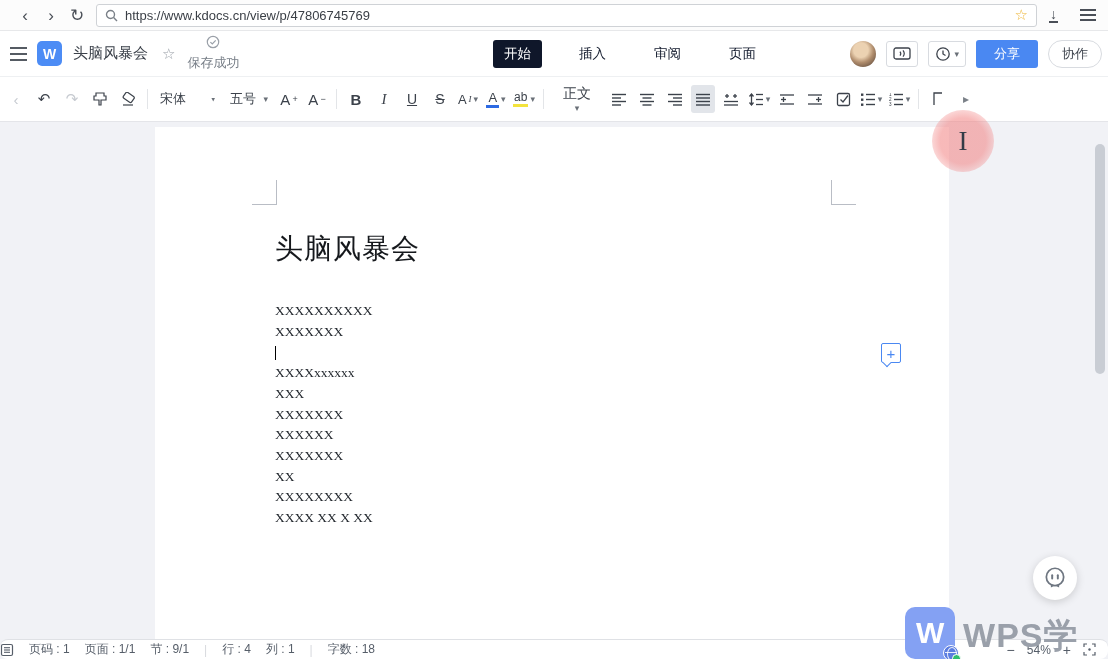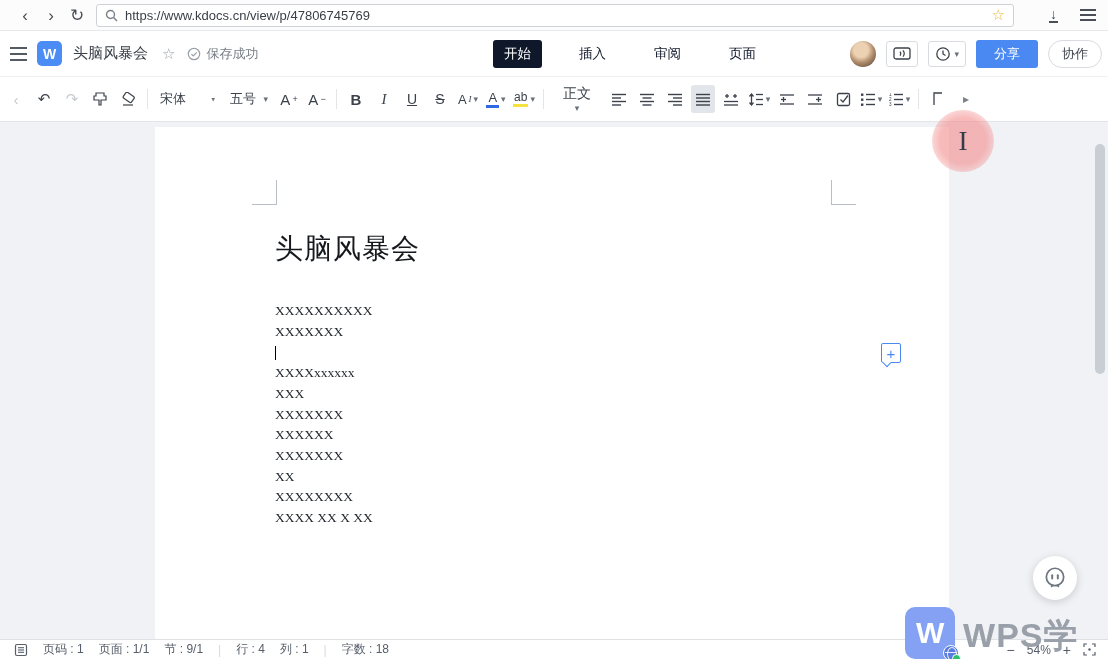--- a/index.html
+++ b/index.html
@@ -1,37 +1,37 @@
 <!DOCTYPE html>
 <html><head>
 <meta charset="utf-8">
 <style>
   * { margin:0; padding:0; box-sizing:border-box; }
   html,body { width:1108px; height:659px; overflow:hidden; font-family:"Liberation Sans",sans-serif; background:#f1f2f6; }
 
   
   .browser-bar { height:31px; background:#fcfcfc; border-bottom:1px solid #e7e8ea; display:flex; align-items:center; padding:0 12px; }
   .nav-ico { color:#4a4f57; font-size:17px; line-height:1; width:26px; text-align:center; cursor:default; }
-  .url-bar { flex:1; height:23px; margin:0 35px 0 6px; border:1px solid #cfd2d6; border-radius:3px; background:#fff; display:flex; align-items:center; padding:0 8px; gap:7px; }
+  .url-bar { flex:1; height:23px; margin:0 12px 0 6px; border:1px solid #cfd2d6; border-radius:3px; background:#fff; display:flex; align-items:center; padding:0 8px; gap:7px; }
   .url-text { font-size:13px; color:#3a3f46; flex:1; white-space:nowrap; overflow:hidden; }
   .star-bm { color:#eeb73c; font-size:15px; }
   .dl-ico { color:#4a4f57; font-size:14px; border-bottom:2px solid #4a4f57; padding:0 1px 0px 1px; line-height:1.05; margin-right:22px; }
   .burger { position:relative; width:16px; height:2px; background:#4a4f57; }
   .burger::before,.burger::after { content:""; position:absolute; left:0; width:16px; height:2px; background:#4a4f57; }
   .burger::before { top:-5px; } .burger::after { top:5px; }
 
   
   .doc-titlebar { position:relative; height:46px; background:#fff; border-bottom:1px solid #eef0f2; display:flex; align-items:center; padding:0 8px; }
   .tb-burger { position:relative; width:17px; height:2px; background:#555b63; margin:0 10px 0 2px; }
   .tb-burger::before,.tb-burger::after { content:""; position:absolute; left:0; width:17px; height:2px; background:#555b63; }
   .tb-burger::before { top:-6px; } .tb-burger::after { top:6px; }
   .wlogo { width:25px; height:25px; border-radius:5px; background:#4c8cf5; color:#fff; font-weight:bold; font-size:14px; display:flex; align-items:center; justify-content:center; margin-right:11px; }
   .doc-name { font-size:15px; color:#3b414a; margin-right:14px; }
   .t-star { color:#9aa0a8; font-size:15px; margin-right:12px; }
-  .save-wrap { display:flex; align-items:center; gap:5px; color:#767d86; font-size:13px; }
+  .save-wrap { display:flex; align-items:center; gap:5px; color:#767d86; font-size:13px;flex-direction:column; }
   .tabs { position:absolute; left:454px; display:flex; align-items:center; gap:26px; }
   .tab { font-size:13.5px; color:#0f172a; padding:5px 11px; border-radius:3px; cursor:default; }
   .tab.active { background:#0f172a; color:#fff;margin-left:39px; }
   .tb-right { position:absolute; right:6px; display:flex; align-items:center; gap:10px; }
   .avatar { width:26px; height:26px; border-radius:50%; background:radial-gradient(circle at 42% 35%, #ecd2b2 0 32%, #b08d6d 55%, #6b5443 85%, #4a3a2e 100%); }
   .sm-btn { height:26px; border:1px solid #d8dbe0; border-radius:3px; background:#fff; display:flex; align-items:center; justify-content:center; gap:3px; padding:0 6px; }
   .caret { font-size:9px; color:#6a7078; }
   .share-btn { width:62px; height:28px; border-radius:3px; background:#4a88f2; color:#fff; font-size:13px; display:flex; align-items:center; justify-content:center; }
   .collab-btn { width:54px; height:28px; border-radius:14px; background:#fff; border:1px solid #d8dbe0; color:#3f454e; font-size:13px; display:flex; align-items:center; justify-content:center; }
 
@@ -74,21 +74,21 @@
   .assist-btn { position:absolute; left:1033px; top:556px; width:44px; height:44px; border-radius:50%; background:#fff; box-shadow:0 2px 8px rgba(0,0,0,0.16); display:flex; align-items:center; justify-content:center; z-index:30; }
   .wm { position:absolute; left:905px; top:607px; z-index:40; display:flex; align-items:flex-start; }
   .wm-logo { position:relative; width:52px; height:52px; border-radius:10px; background:#84a1f3; color:#fff; font-weight:bold; font-size:30px; display:flex; align-items:center; justify-content:center; }
   .wm-globe { position:absolute; right:-4px; bottom:-2px; width:16px; height:16px; border-radius:50%; background:#5b7de0; border:1px solid #fff; }
   .wm-globe::before { content:""; position:absolute; left:3px; top:1px; width:8px; height:12px; border:1px solid rgba(255,255,255,0.85); border-radius:50%; }
   .wm-globe::after { content:""; position:absolute; left:1px; top:6px; width:12px; height:1px; background:rgba(255,255,255,0.85); }
   .wm-check { position:absolute; right:-6px; bottom:-4px; width:9px; height:9px; border-radius:50%; background:#2fbe6e; border:1px solid #fff; z-index:2; }
   .wm-text { font-size:34px; font-weight:bold; color:#9aa0aa; letter-spacing:1px; margin:6px 0 0 8px; }
 
   
-  .status-bar { position:relative; height:20px; background:#fff; border-top:1px solid #dfe1e5; display:flex; align-items:center; padding:0 14px; gap:15px; font-size:12px; color:#565e69; }
+  .status-bar { position:relative; height:20px; background:#fff; border-top:1px solid #dfe1e5; display:flex; align-items:center; padding:0 0; gap:15px; font-size:12px; color:#565e69;border-radius:8px; }
   .sb-sep { color:#d8dade; }
   .sb-right { position:absolute; right:12px; display:flex; align-items:center; gap:12px; color:#565e69; }
   .sb-zoom-btn { font-size:14px; line-height:1; }
 </style>
 </head>
 <body>
 
 <div class="browser-bar">
   <span class="nav-ico">‹</span>
   <span class="nav-ico">›</span>

